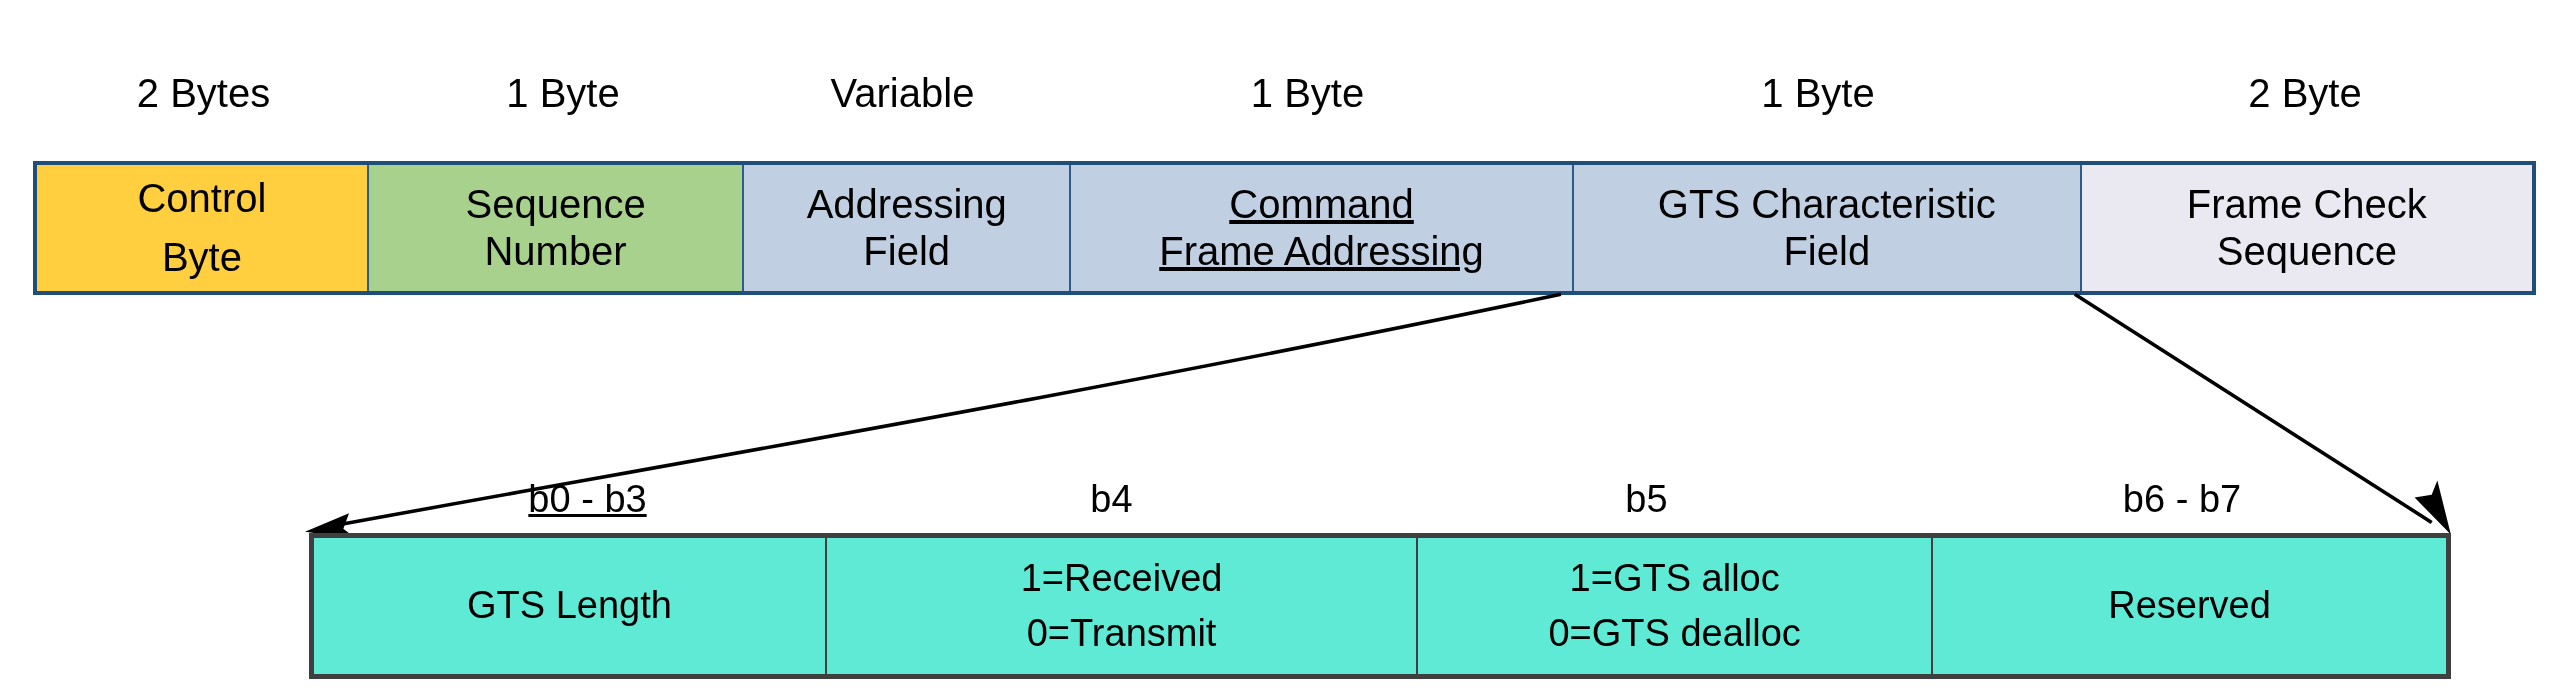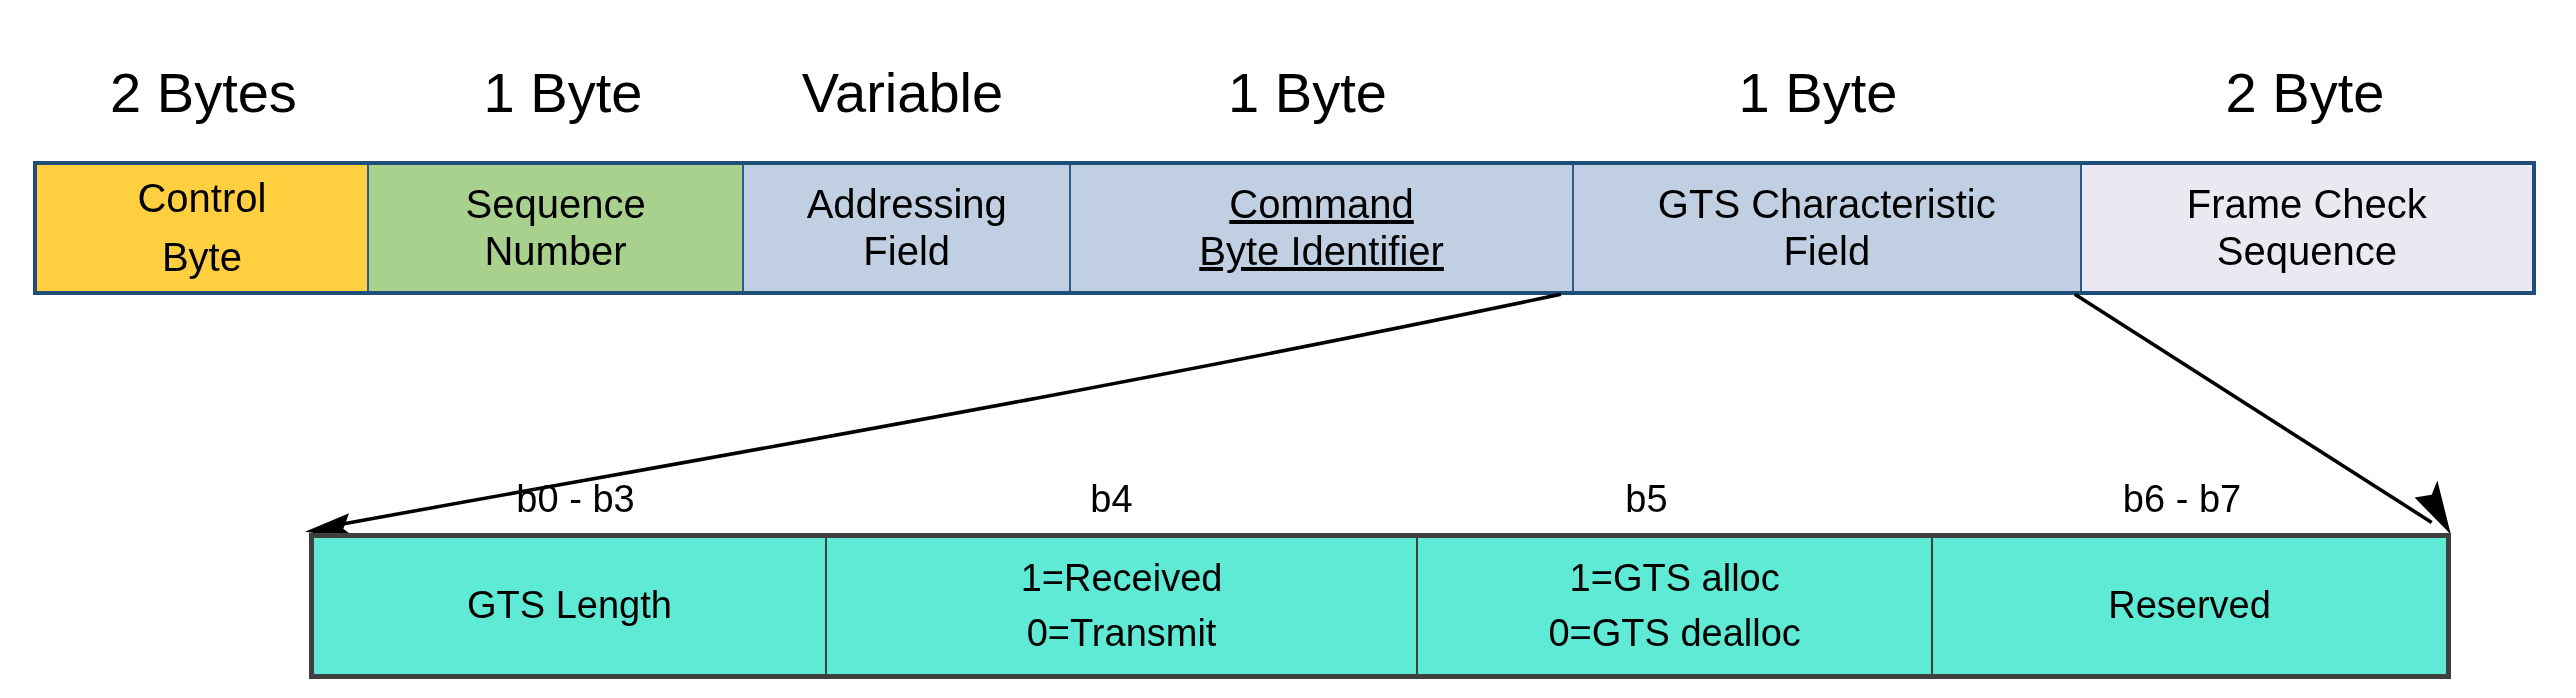--- a/index.html
+++ b/index.html
@@ -2,21 +2,21 @@
 <html style="font-size:11.4px"><head>
 <meta charset="utf-8">
 <style>
   html,body{margin:0;padding:0;background:#ffffff;}
   body{width:2576px;height:698px;position:relative;overflow:hidden;
        font-family:"Liberation Sans","DejaVu Sans",sans-serif;color:#000;}
 
   
   .size-label{
     position:absolute;top:68px;height:50px;line-height:50px;
-    text-align:center;font-size:56px;font-weight:400;color:#000;
+    text-align:center;font-size:40px;font-weight:400;color:#000;
     white-space:nowrap;letter-spacing:0px;
   }
 
   
   #frame-strip{
     position:absolute;left:33px;top:161px;width:2503px;height:134px;
     border:4.3px solid #1F4E79;box-sizing:border-box;display:flex;
     background:#ffffff;
   }
   .frame-cell{
@@ -73,21 +73,21 @@
     <span class="l2">Number</span>
   </div>
 
   <div class="frame-cell" style="width:331px;background:#C0CFE2;">
     <span class="l1">Addressing</span>
     <span class="l2">Field</span>
   </div>
 
   <div class="frame-cell" style="width:509px;background:#C0CFE2;text-decoration:underline;">
     <span class="l1">Command</span>
-    <span class="l2">Byte Identifier</span>
+    <span class="l2">Frame Addressing</span>
   </div>
 
   <div class="frame-cell" style="width:514px;background:#C0CFE2;">
     <span class="l1">GTS Characteristic</span>
     <span class="l2">Field</span>
   </div>
 
   <div class="frame-cell" style="width:456px;background:#EAE8F0;">
     <span class="l1">Frame Check</span>
     <span class="l2">Sequence</span>
@@ -102,21 +102,21 @@
     </marker>
   </defs>
 
   <path d="M 2195 414 C 1500 560 900 660 455 742" fill="none" stroke="#000" stroke-width="5"></path>
   <polygon points="428,748 490,722 482,744 500,758"></polygon>
 
   <path d="M 2918 414 L 3420 735" fill="none" stroke="#000" stroke-width="5"></path>
   <polygon points="3447,752 3396,700 3420,696 3428,676"></polygon>
 </svg>
 
-<div class="bit-label" style="left:309px;width:533px;">b0 - b3</div>
+<div class="bit-label" style="left:321px;width:533px;text-decoration:underline;">b0 - b3</div>
 <div class="bit-label" style="left:843px;width:537px;">b4</div>
 <div class="bit-label" style="left:1380px;width:533px;">b5</div>
 <div class="bit-label" style="left:1913px;width:538px;">b6 - b7</div>
 
 <div id="bit-table">
 
   <div class="bit-cell" style="width:531px;">
     <span>GTS Length</span>
   </div>
 

